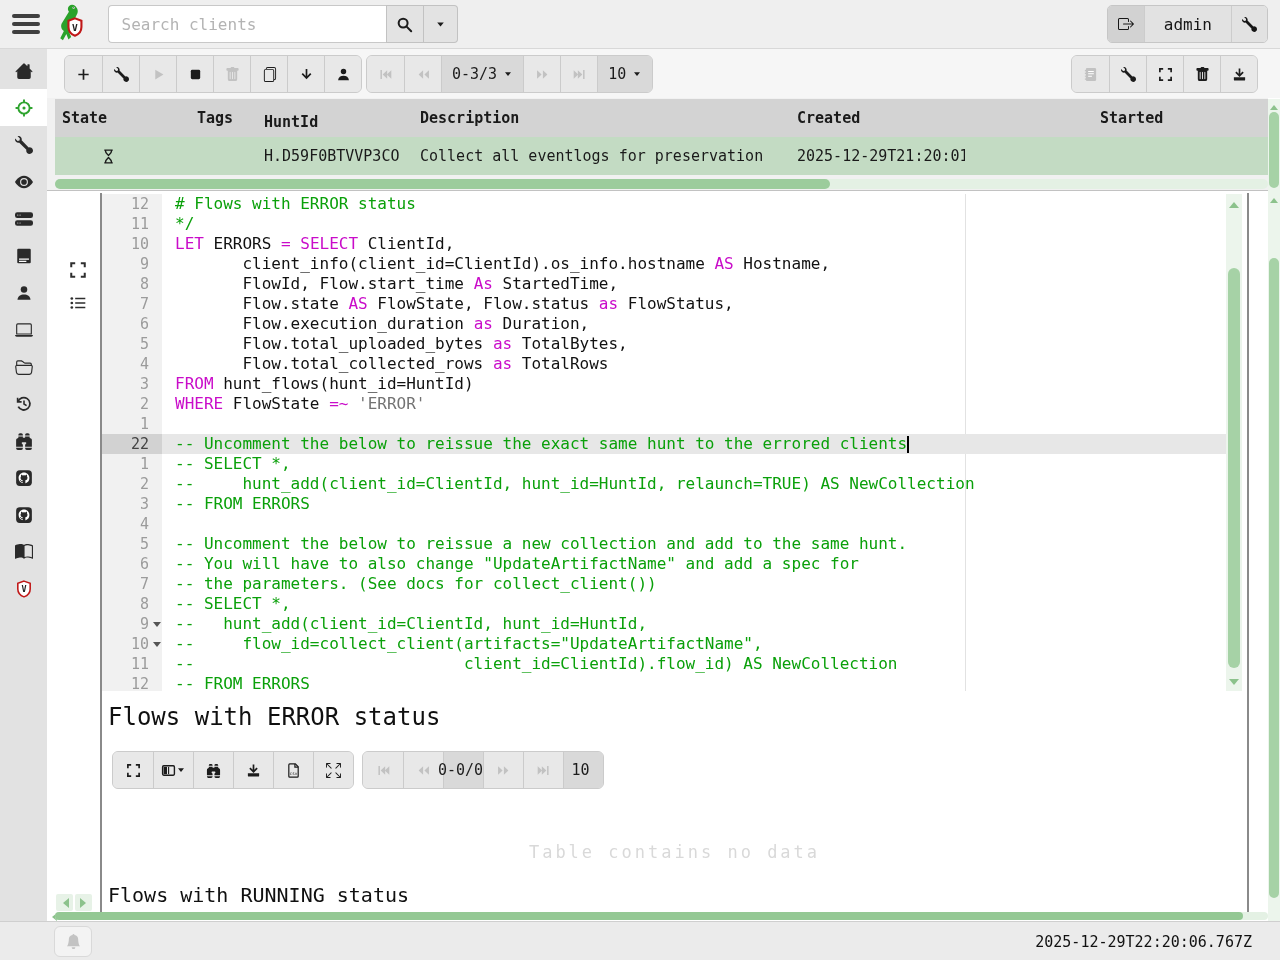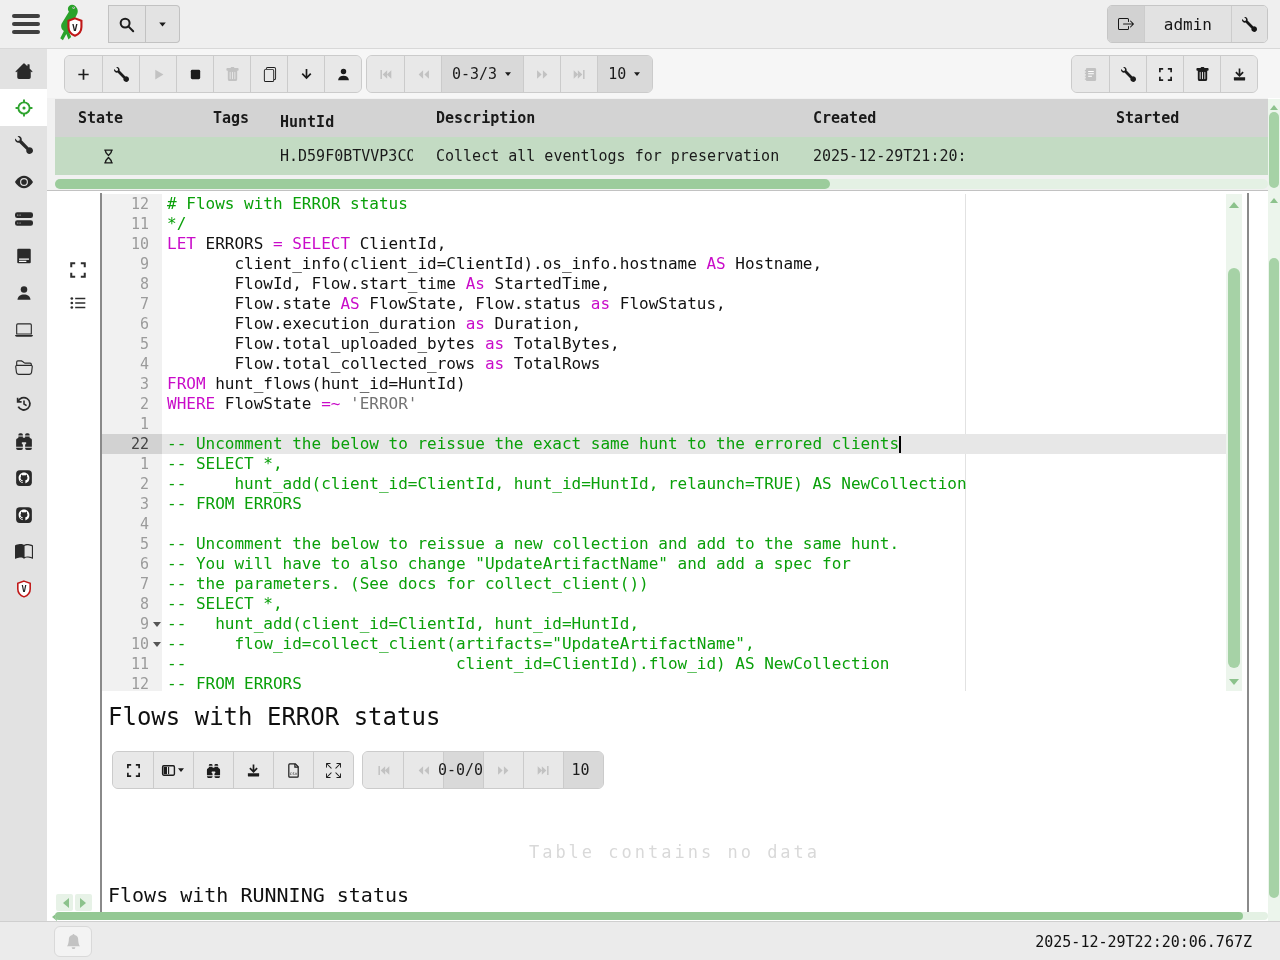--- a/index.html
+++ b/index.html
@@ -50,21 +50,21 @@
   #tb1-left { left:17px; }
   #tb1-page { left:319px; }
   #tb1-right { right:22px; }
   .tb2 .tbtn { width:40px; height:36px; }
 
   
   #content-top { position:absolute; left:47px; top:98px; width:1221px; height:92px; background:#f1f1f1; z-index:1; }
   #hunt-table { position:absolute; left:55px; top:99px; width:1213px; z-index:2; }
   .t-head { display:flex; height:38px; background:#d3d3d3; font-weight:bold; font-size:15px; align-items:center; }
   .t-row  { display:flex; height:38px; background:#c3dbc3; font-size:15px; align-items:center; cursor:pointer; }
-  .t-cell { padding-left:23px; overflow:hidden; white-space:nowrap; flex:none; }
+  .t-cell { padding-left:7px; overflow:hidden; white-space:nowrap; flex:none; }
   .state-cell { padding-left:46px; display:flex; align-items:center; }
 
   
   .sb-track-h { position:absolute; background:#e4f1e4; border-radius:5px; z-index:5; }
   .sb-thumb-h { position:absolute; background:#9ccc9c; border-radius:5px; }
   .sb-track-v { position:absolute; background:#ecf5ec; z-index:5; }
   .sb-thumb-v { position:absolute; background:#a6d2a6; border-radius:7px; }
   .sb-arrow { position:absolute; width:0; height:0; }
 
   
@@ -75,21 +75,21 @@
   .ed-icon { position:absolute; width:18px; height:18px; color:#2e2e2e; cursor:pointer; }
   #ed-fullscreen { left:22px; top:70px; }
   #ed-list { left:22px; top:103px; }
 
   
   #editor { position:absolute; left:55px; top:3px; width:1124px; height:497px; overflow:hidden; cursor:text; }
   #print-margin { position:absolute; left:863px; top:0; width:1px; height:497px; background:#e2e2e2; }
   .eline { display:flex; height:20px; line-height:20px; font-size:16px; white-space:pre; position:relative; }
   .gut { width:60px; flex:none; background:#f1f1f1; color:#9b9b9b; text-align:right;
          padding-right:13px; font-size:15px; position:relative; }
-  .code { flex:1; padding-left:5px; }
+  .code { flex:1; padding-left:13px; }
   .eline.act .gut { background:#d2d2d2; color:#444; }
   .eline.act .code { background:#e7e7e7; }
   .cm { color:#0aa00a; } .kw { color:#c90cc9; } .str { color:#737373; } .pl { color:#111; }
   .cursor { display:inline-block; width:2px; height:17px; background:#000; vertical-align:text-bottom; }
   .fold { position:absolute; right:1px; top:8px; border:4px solid transparent; border-top:5px solid #555; }
 
   #heading-error { position:absolute; left:61px; top:512px; font-size:24px; color:#101010; }
   #heading-running { position:absolute; left:61px; top:692px; font-size:20px; color:#101010; }
   #tb2-left { left:65px; top:560px; }
   #tb2-page { left:315px; top:560px; }
@@ -125,20 +125,21 @@
       </div>
     <svg id="logo" viewBox="0 0 32 44">
       <path d="M21 2c4 1.5 6 5.5 4.5 9l-3.5 7c2 1.5 3.5 4 2.8 7-.9 3.8-4.6 5.8-7.8 5.6l2 5-2.8 2.6-2.2-5.8-3.6 6.6-2.8-2 3.8-7.6c-2.8-2-3.8-5.8-1.8-8.8" fill="#2aa22a"></path>
       <circle cx="20" cy="6.2" r="4.4" fill="#2aa22a"></circle>
       <circle cx="21.6" cy="5" r="1.2" fill="#fff"></circle>
         <circle cx="21.6" cy="5" r="0.55" fill="#000"></circle>
       <path d="M16.2 18.5l6.8-2.4 6.8 2.4v6.6c0 4.8-3.1 7.7-6.8 9.2-3.7-1.5-6.8-4.4-6.8-9.2z" fill="#fff" stroke="#c01818" stroke-width="2.2"></path>
       <text x="23" y="29.5" font-size="10" font-weight="bold" text-anchor="middle" fill="#222" font-family="DejaVu Sans Mono, monospace">V</text>
     </svg>
     <div id="search-wrap">
+      <input id="search-input" value="" placeholder="Search clients" style="">
       <div class="nav-btn">
         <span class="icon" style="width:17px;height:17px">
             <svg viewBox="0 0 16 16" fill="none" stroke="currentColor" stroke-width="1.9">
               <circle cx="6.7" cy="6.7" r="4.2"></circle>
               <path d="M10 10l4.3 4.3" stroke-linecap="round"></path>
             </svg>
           </span>
       </div>
       <div class="nav-btn">
         <span class="icon" style="width:11px;height:11px">

